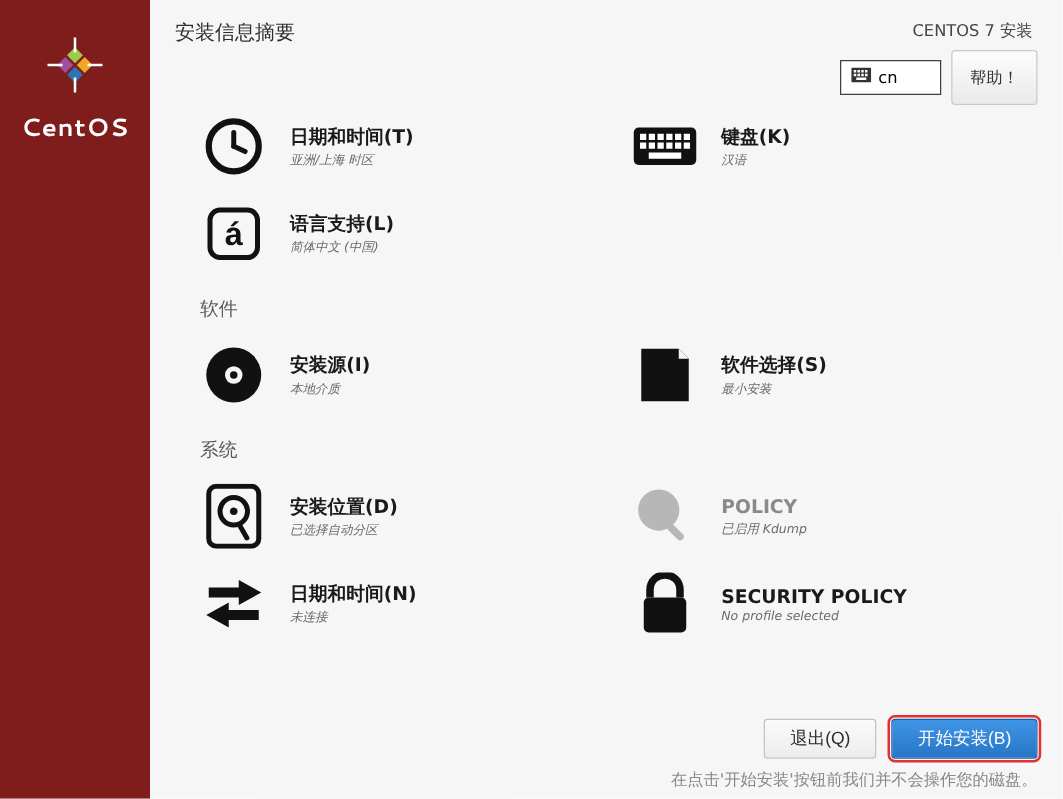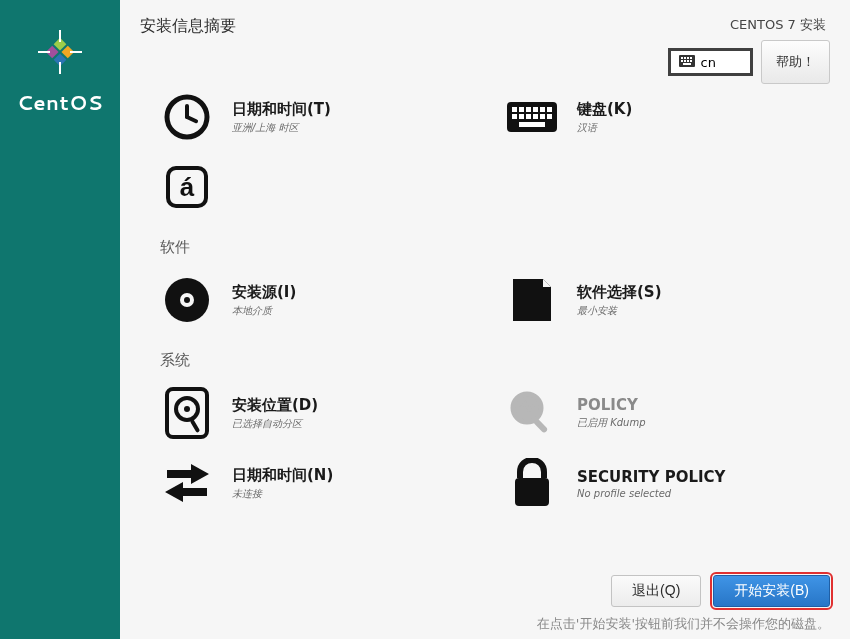--- a/index.html
+++ b/index.html
@@ -1,20 +1,20 @@
 <!DOCTYPE html>
 <html><head>
   <meta charset="utf-8">
   <style>
     * { margin: 0; padding: 0; box-sizing: border-box; }
     html, body { width: 850px; height: 639px; overflow: hidden; font-family: "DejaVu Sans", "Liberation Sans", sans-serif; }
     .root { display: flex; width: 100%; height: 100%; }
     .sidebar {
       width: 120px;
-      background: #0f766e;
+      background: #7f1d1d;
       color: #fff;
       display: flex;
       flex-direction: column;
       align-items: center;
       padding-top: 28px;
     }
     .sidebar-logo { margin-bottom: 8px; }
     .sidebar-brand {
       font-family: "Cantarell", "DejaVu Sans", sans-serif;
       font-weight: 600;
@@ -33,21 +33,21 @@
       justify-content: space-between;
       align-items: flex-start;
       padding: 16px 20px 0 20px;
     }
     .page-title { font-size: 16px; color: #2e2e2e; }
     .header-right { display: flex; flex-direction: column; align-items: flex-end; gap: 6px; }
     .product-label { font-size: 13px; color: #444; margin-right: 4px; }
     .header-controls { display: flex; gap: 8px; align-items: center; }
     .keyboard-indicator {
       background: #fff;
-      border: 3px solid #404040;
+      border: 1px solid #404040;
       padding: 3px 34px 3px 8px;
       font-size: 13px;
       display: flex;
       align-items: center;
       gap: 6px;
       height: 28px;
     }
     .kb-icon { width: 16px; height: 12px; }
     .help-button {
       background: linear-gradient(#fdfdfd,#e9e9e9);
@@ -217,20 +217,24 @@
       </div>
 
       <div class="spoke-row">
         <div class="spoke">
           <div class="spoke-icon">
             <svg width="50" height="50" viewBox="0 0 50 50">
                 <rect x="6" y="6" width="38" height="38" rx="8" fill="none" stroke="#111" stroke-width="4"></rect>
                 <text x="25" y="34" font-size="26" font-weight="bold" text-anchor="middle" fill="#111" font-family="sans-serif">á</text>
               </svg>
           </div>
+          <div class="spoke-text">
+            <div class="spoke-title">语言支持(L)</div>
+            <div class="spoke-status">简体中文 (中国)</div>
+          </div>
         </div>
         <div class="spoke" style="visibility:hidden"></div>
       </div>
 
       <div class="category-label">软件</div>
 
       <div class="spoke-row">
         <div class="spoke">
           <div class="spoke-icon">
             <svg width="50" height="50" viewBox="0 0 50 50">

